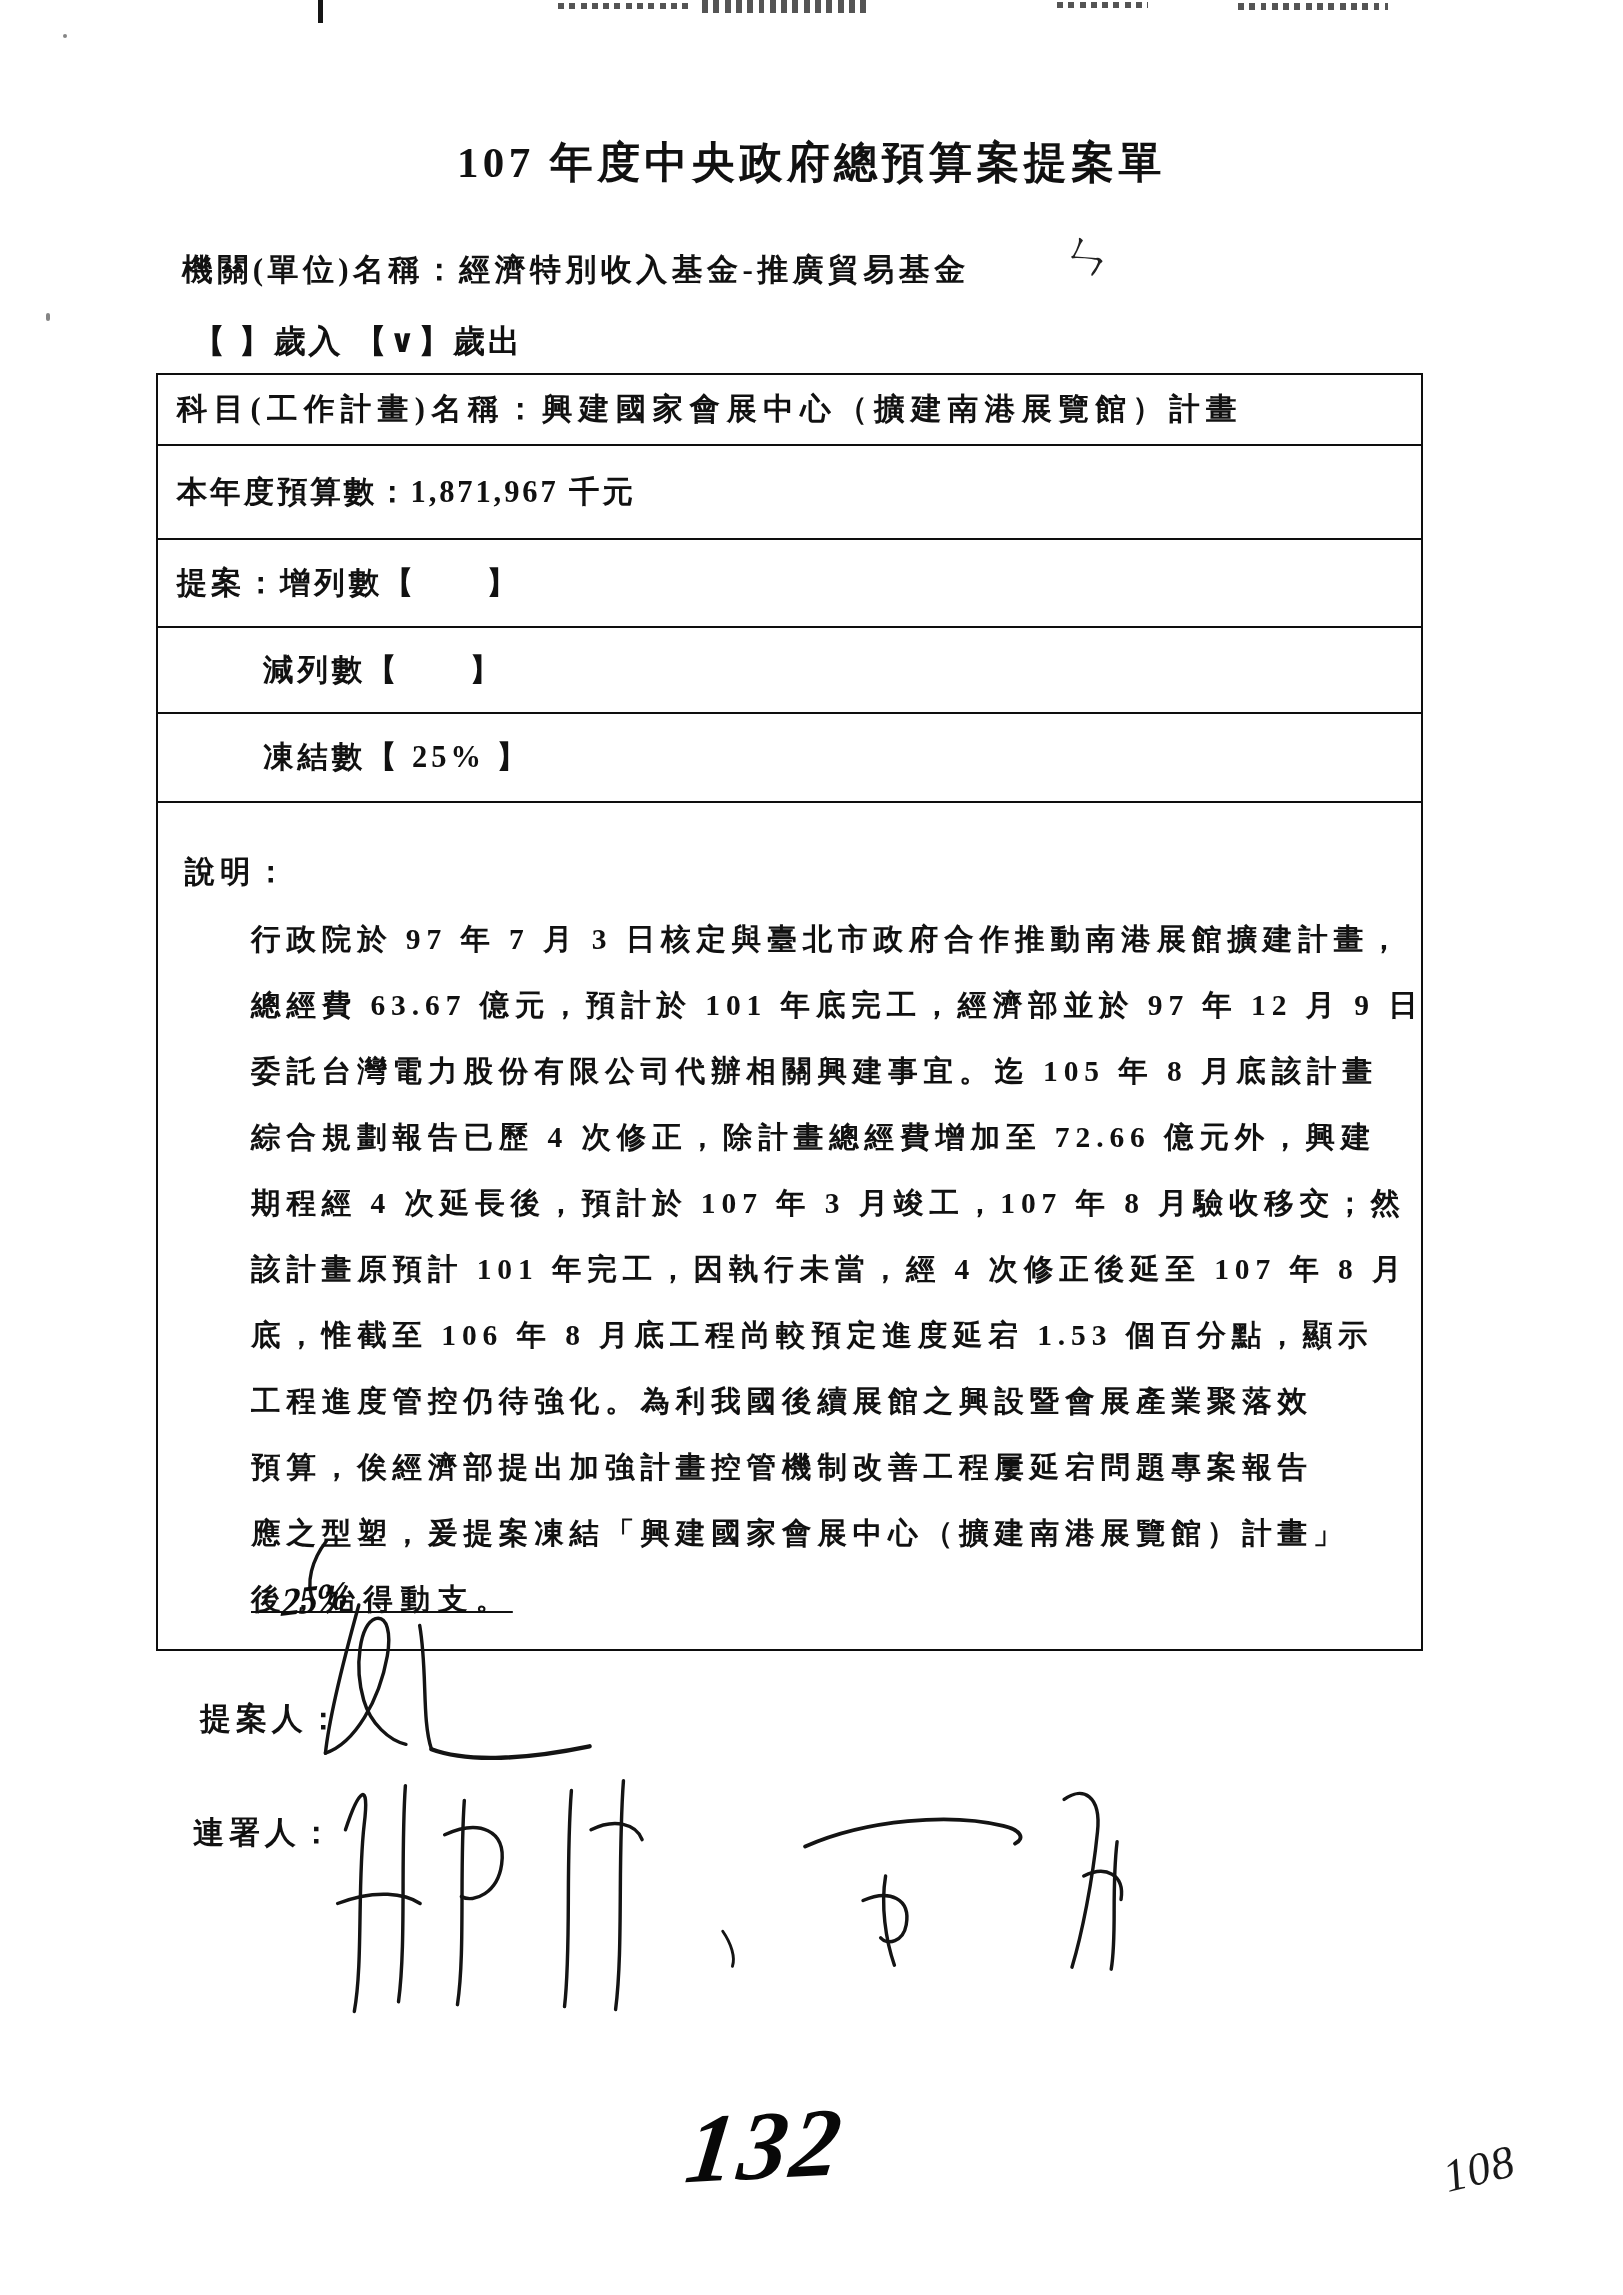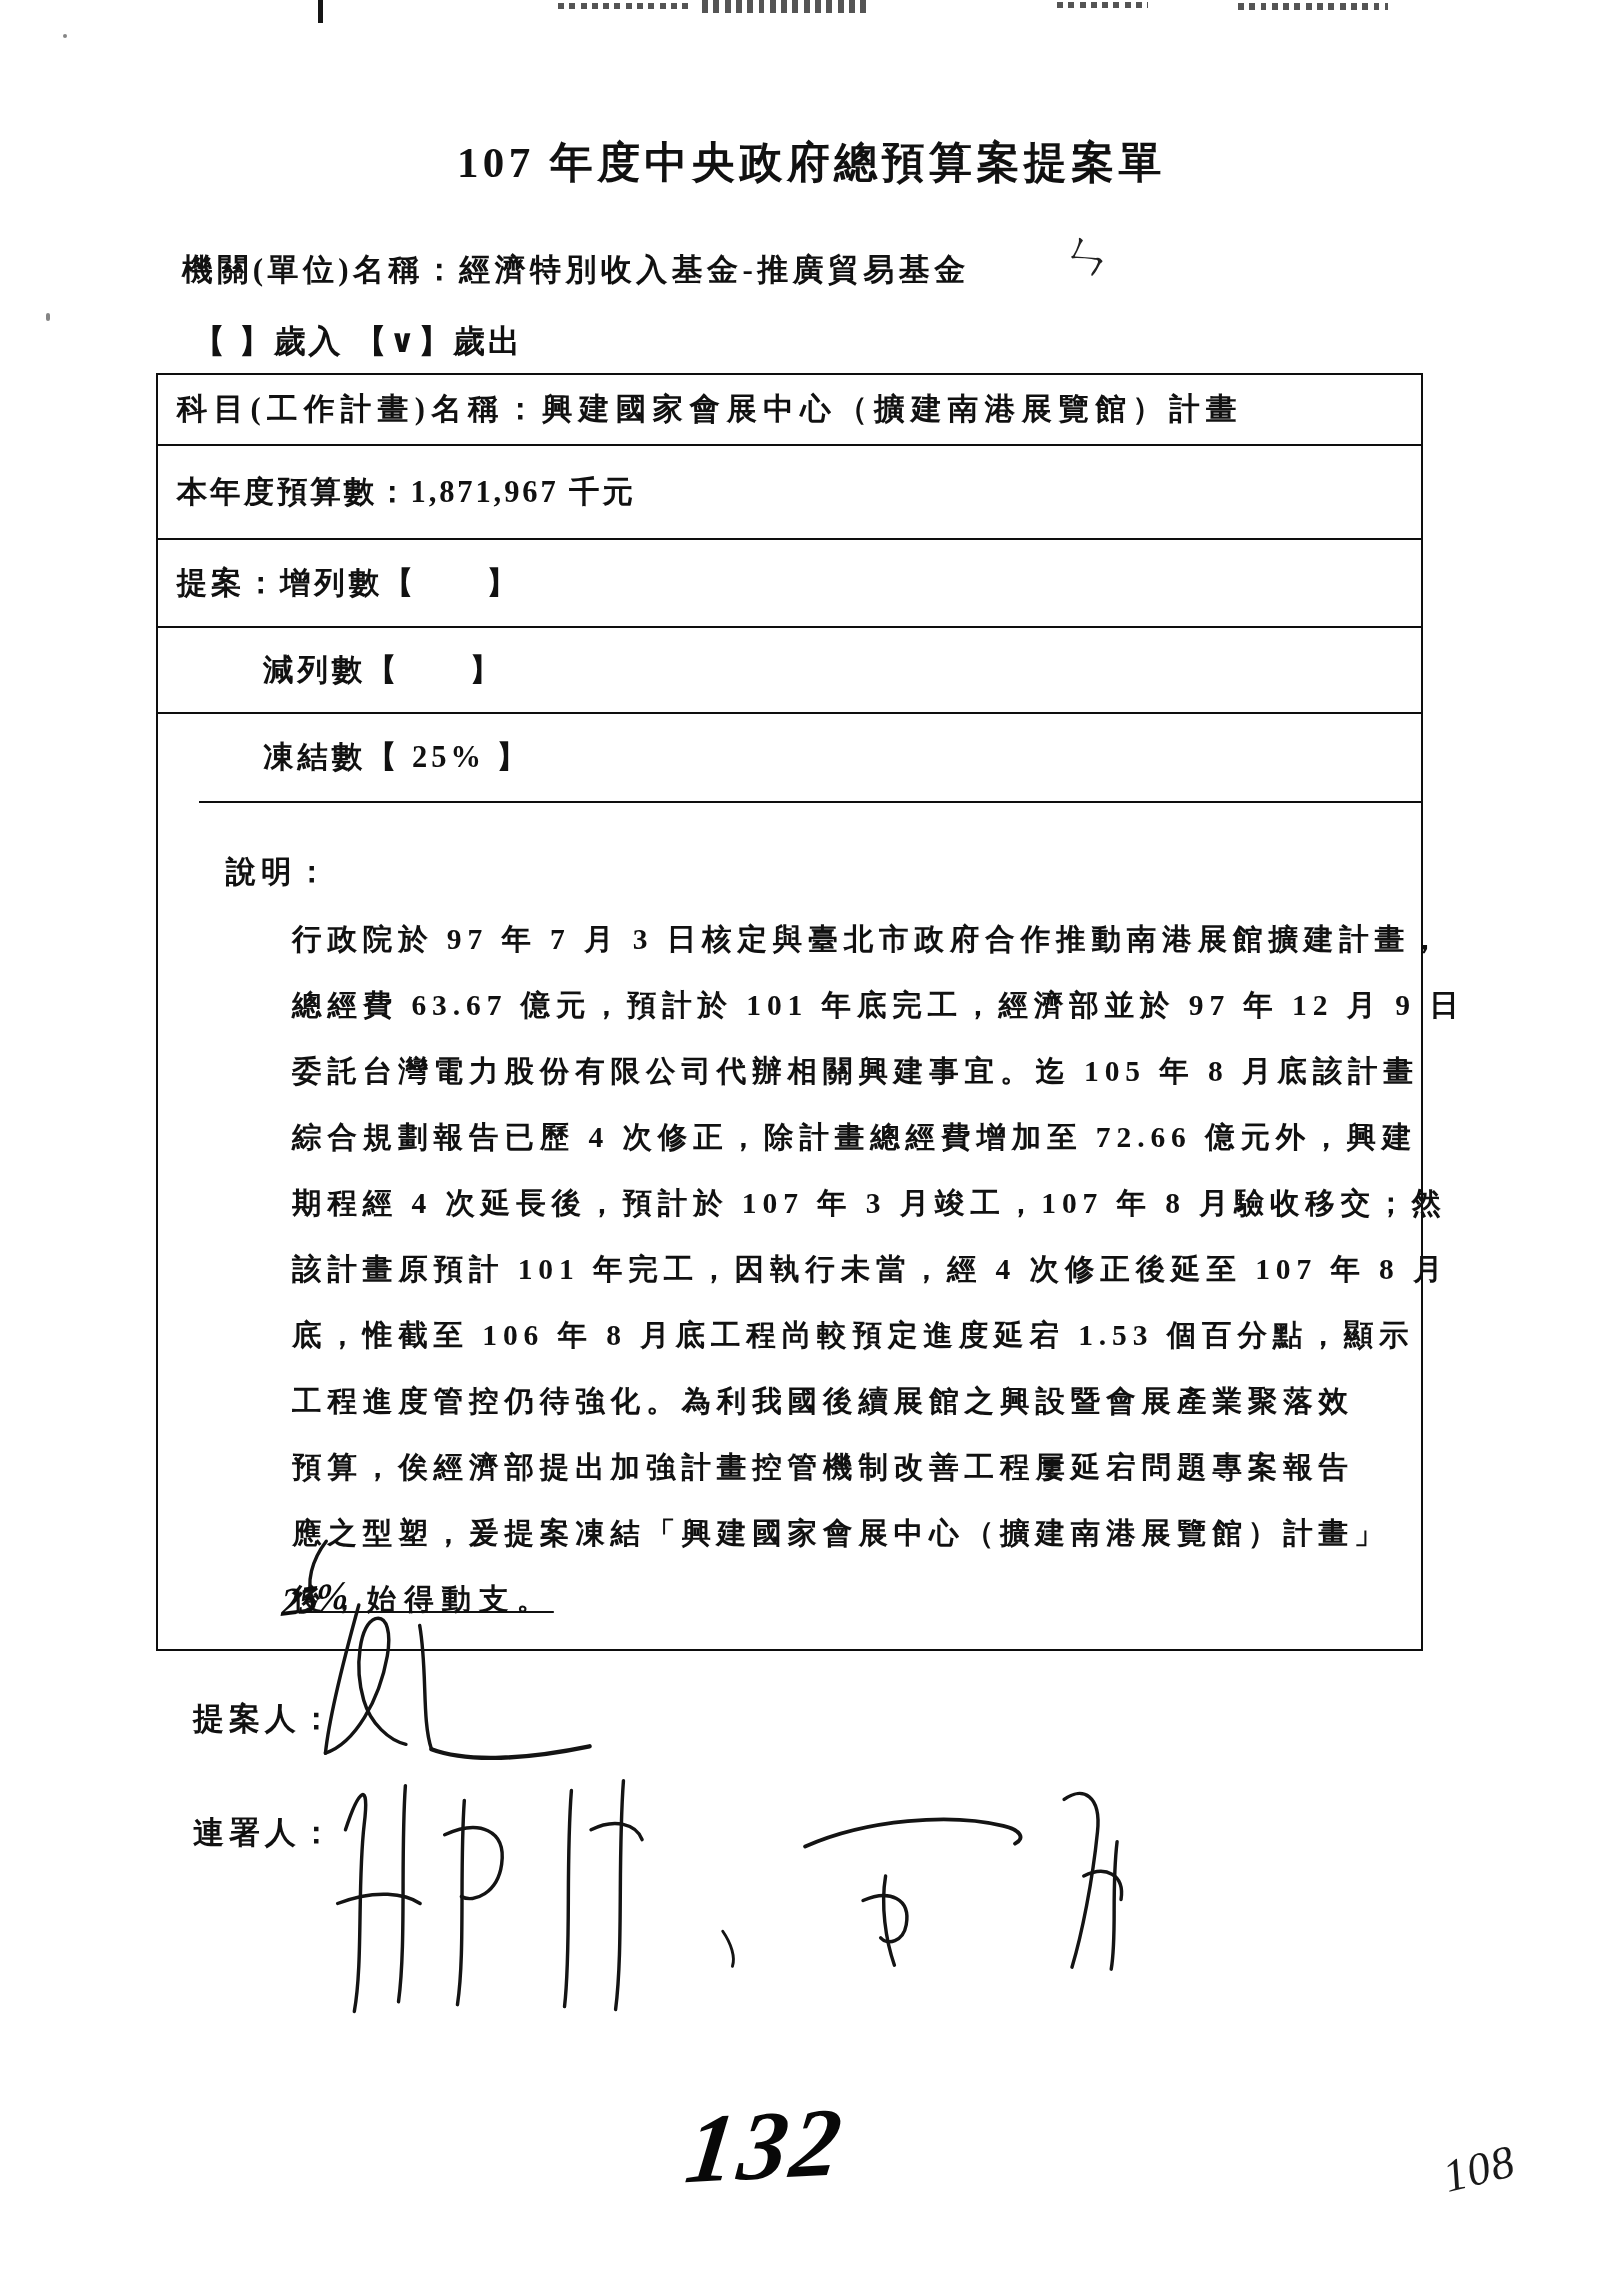--- a/index.html
+++ b/index.html
@@ -53,41 +53,41 @@
     font-size:30.5px; font-weight:bold; letter-spacing:6.4px;
     padding-left:18.7px; box-sizing:border-box;
     white-space:nowrap;
   }
   .prow + .prow { border-top:2.9px solid #0e0e0e; }
   .r-subject { height:69px; }
   .r-budget  { height:94px; letter-spacing:2.9px; }
   .r-inc     { height:88px; letter-spacing:3.9px; }
   .r-dec     { height:86px; letter-spacing:3.9px; padding-left:105px; }
   .r-frz     { height:89px; letter-spacing:3.9px; padding-left:105px; }
-  .r-expl    { display:block; height:848px; padding:8px; white-space:normal; letter-spacing:normal;margin-left:41px; }
+  .r-expl    { display:block; height:848px; padding:8px; white-space:normal; letter-spacing:normal; }
 
   .expl-label { margin:41px 0 0 18.7px; font-size:30.5px; font-weight:bold; letter-spacing:4.9px; }
   .para { margin:12.8px 19.7px 0 85px; }
   .pline {
     font-size:29.5px; font-weight:bold;
     line-height:66px; letter-spacing:5.9px;
     white-space:nowrap;
   }
   .pline.short { letter-spacing:7.9px;text-decoration:underline; }
 
   .ins-caret { position:absolute; left:294px; top:1537px; }
   .ins-25 {
     position:absolute; left:281px; top:1576px;
     font-size:39px; font-weight:bold; font-style:italic;
     letter-spacing:-2px; color:#0c0c0c;
     transform:rotate(-7deg) skewX(-8deg);
   }
 
   .sig-label { position:absolute; font-size:31px; font-weight:bold; letter-spacing:4.9px; white-space:nowrap; }
-  .lbl-proposer { left:193px; top:1698px; }
+  .lbl-proposer { left:200px; top:1698px; }
   .lbl-cosigner { left:193px; top:1812px; }
   .sig-svg { position:absolute; }
   .sig-svg path { fill:none; stroke:#141414; stroke-linecap:round; stroke-linejoin:round; }
 
   .page-number {
     position:absolute; left:687px; top:2090px;
     font-size:97px; font-weight:bold; font-style:italic;
     letter-spacing:3.9px; color:#080808;
     transform:rotate(-3deg) skewX(-10deg);
   }

